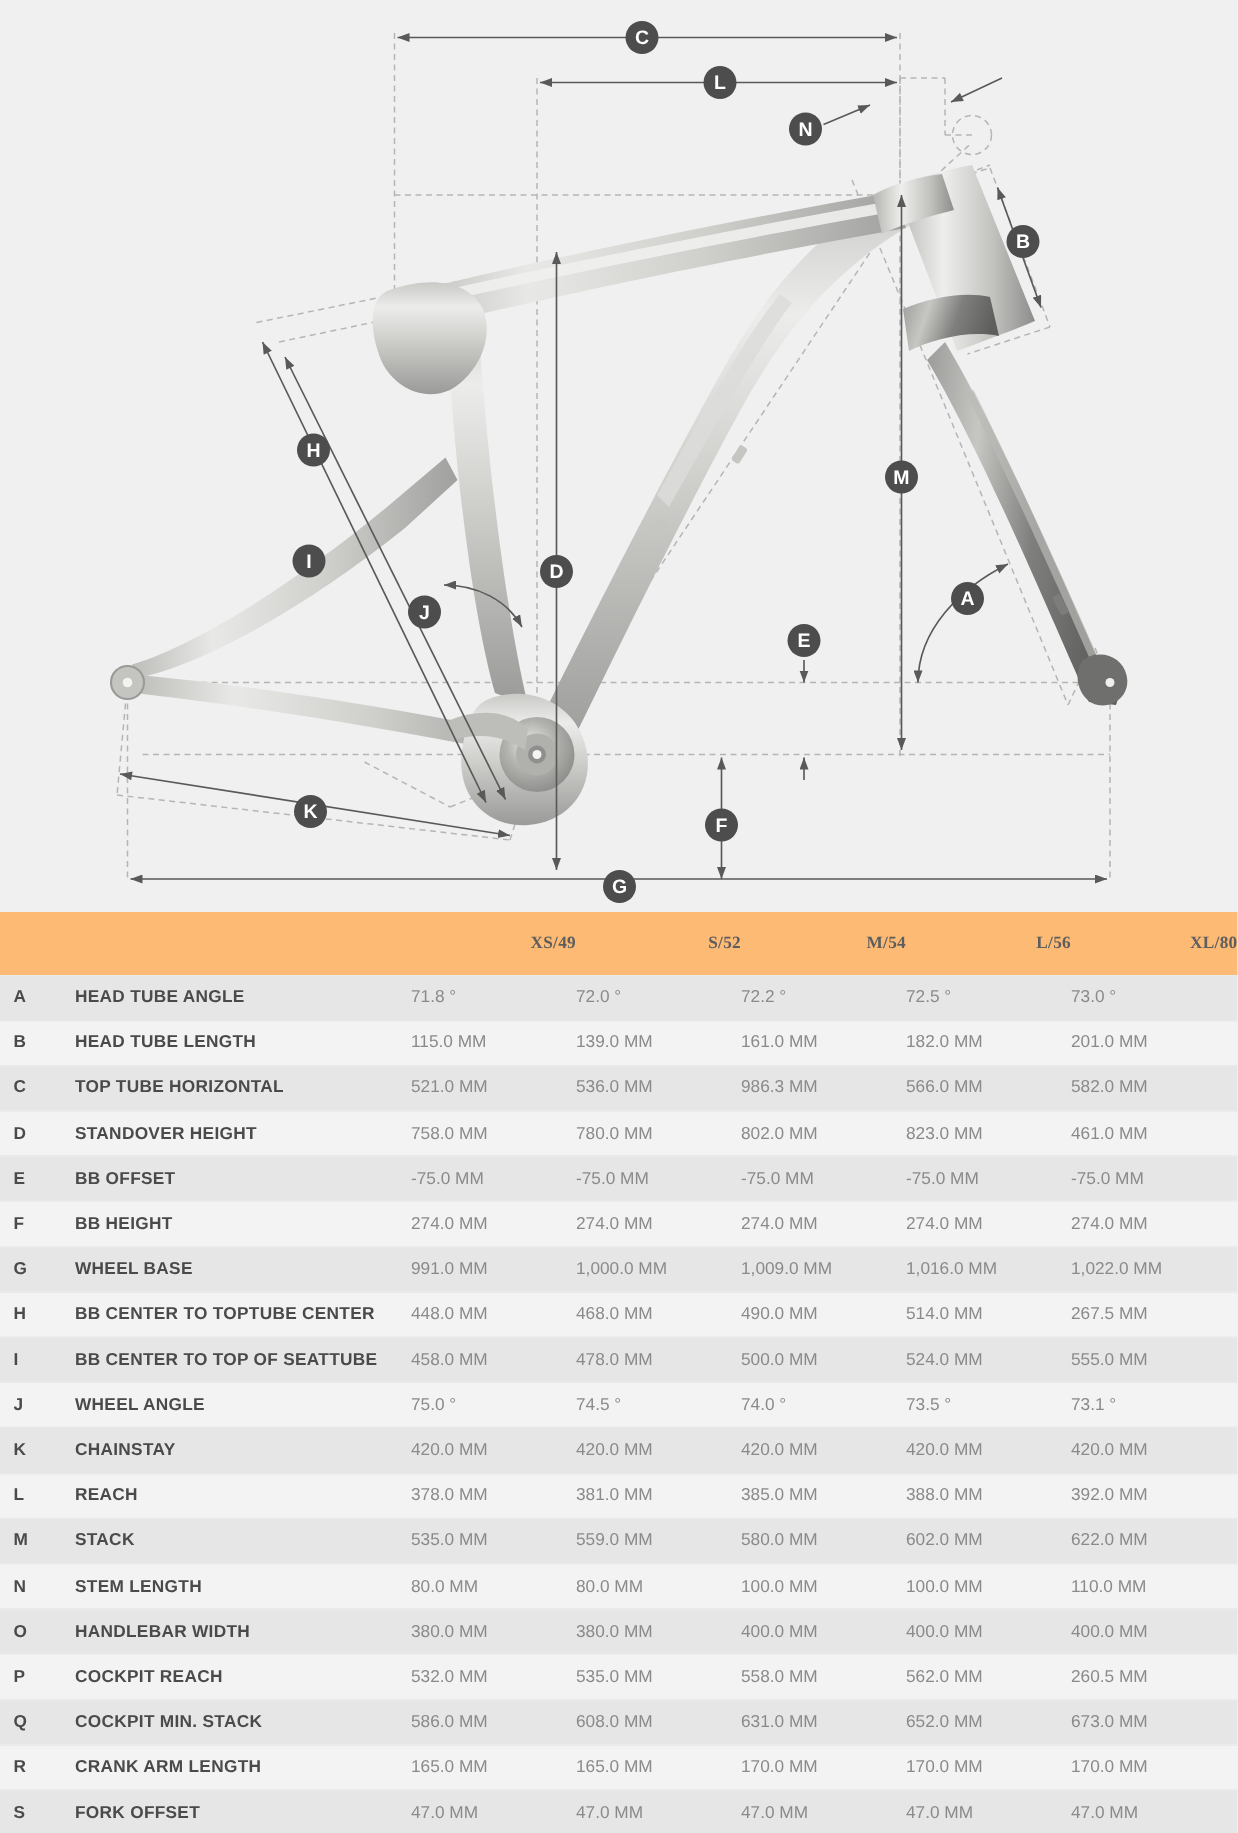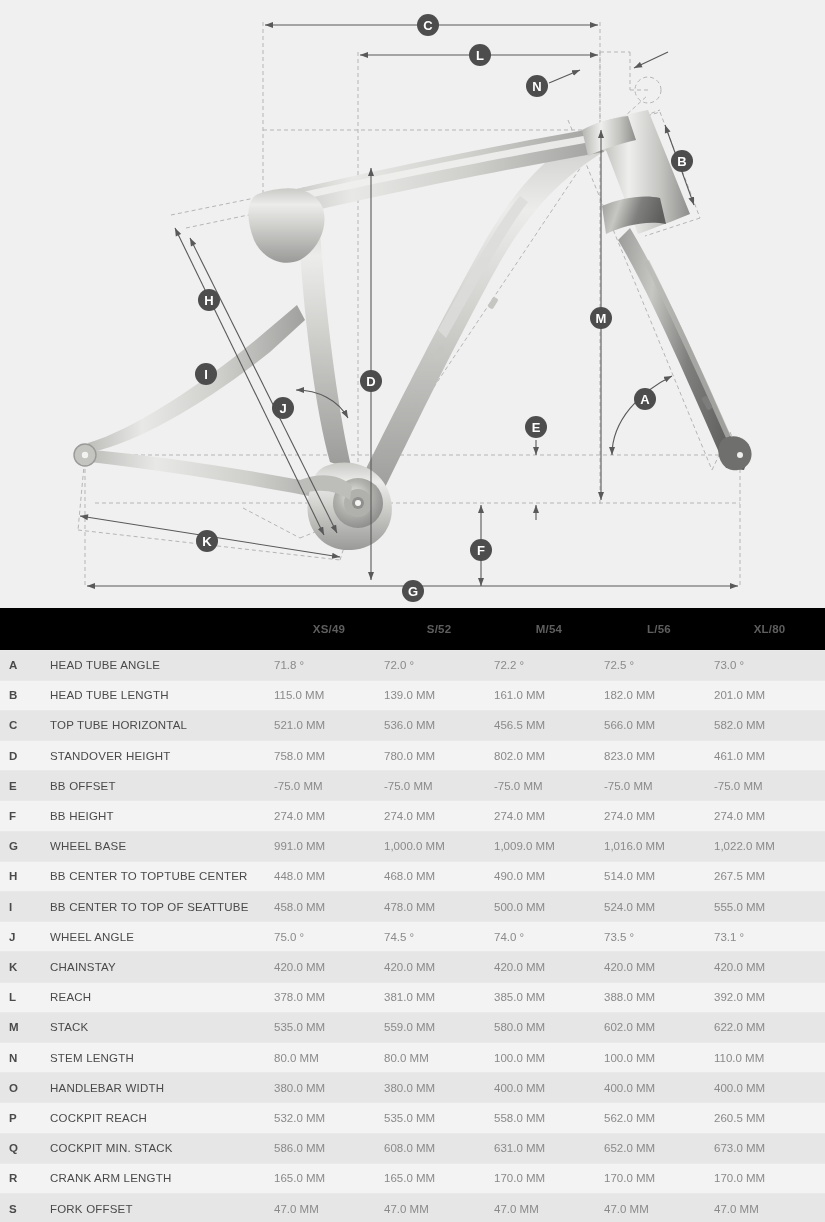--- a/index.html
+++ b/index.html
@@ -21,38 +21,39 @@
     position: absolute; left: 0; top: 608px;
     width: 825px; border-collapse: collapse; table-layout: fixed;
   }
   #geo-table col.c-letter { width: 42px; }
   #geo-table col.c-label  { width: 232px; }
   #geo-table col.c-size   { width: 110px; }
   #geo-table col.c-last   { width: 111px; }
 
   #geo-table thead th {
     height: 42px; padding: 0 0 0 0;
-    background: #000000; border: none;
+    background: #fdba74; border: none;
     font-size: 11.5px; font-weight: bold; color: #5e5e5e;
-    text-align: center; vertical-align: middle;
+    text-align: right; vertical-align: middle;
     letter-spacing: .2px;
+    font-family: Liberation Serif, serif;
   }
   #geo-table tbody td {
     height: 30.2px; font-size: 11.5px; vertical-align: middle;
     border-top: 1px solid #e9e9e9;
   }
   #geo-table tbody tr.odd  td { background: #e6e6e6; }
   #geo-table tbody tr.even td { background: #f3f3f3; }
 
   td.letter {
     color: #4a4a4a; font-weight: bold; font-size: 11.5px;
     padding-left: 9px;
   }
   td.label {
-    color: #4a4a4a; font-weight: normal; font-size: 11.5px;
+    color: #4a4a4a; font-weight: bold; font-size: 11.5px;
     letter-spacing: .2px; padding-left: 8px;
   }
   td.val {
     color: #8a8a8a; font-weight: normal; font-size: 11.5px;
     padding-left: 0;
   }
   th.h-letter, th.h-label { }
   th.h-size { padding-left: 0; }
 
   .callout-txt {
@@ -352,21 +353,21 @@
           <td class="val">139.0 MM</td>
           <td class="val">161.0 MM</td>
           <td class="val">182.0 MM</td>
           <td class="val">201.0 MM</td>
         </tr>
         <tr class="odd">
           <td class="letter">C</td>
           <td class="label">TOP TUBE HORIZONTAL</td>
           <td class="val">521.0 MM</td>
           <td class="val">536.0 MM</td>
-          <td class="val">456.5 MM</td>
+          <td class="val">986.3 MM</td>
           <td class="val">566.0 MM</td>
           <td class="val">582.0 MM</td>
         </tr>
         <tr class="even">
           <td class="letter">D</td>
           <td class="label">STANDOVER HEIGHT</td>
           <td class="val">758.0 MM</td>
           <td class="val">780.0 MM</td>
           <td class="val">802.0 MM</td>
           <td class="val">823.0 MM</td>

